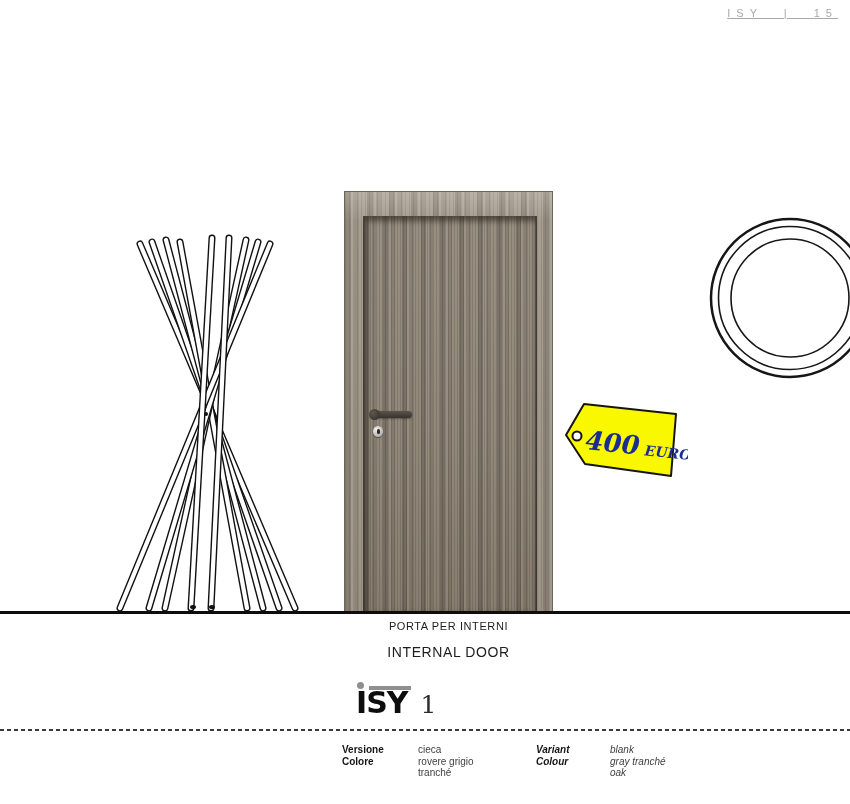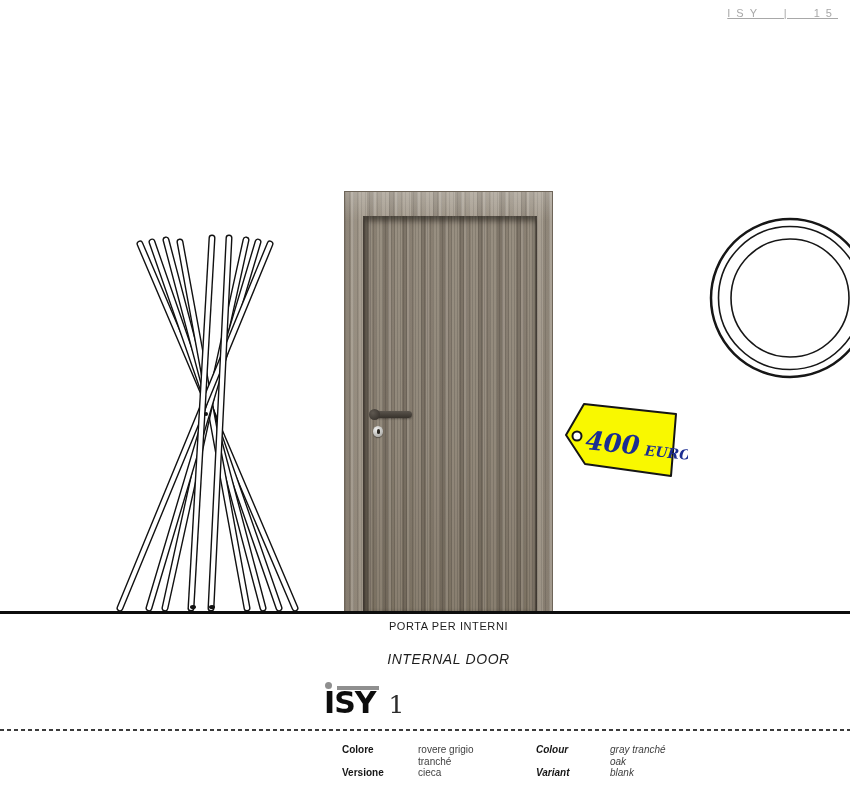--- a/index.html
+++ b/index.html
@@ -61,23 +61,23 @@
     font-family:"DejaVu Serif",serif;font-style:italic;font-weight:bold;
     fill:#1b2d91;
   }
   
   .mirror{position:absolute;left:700px;top:208px;}
   
   .floor-line{position:absolute;left:0;top:611px;width:850px;height:3px;background:#0d0d0d;}
   
   .caption{position:absolute;left:324px;top:620px;width:249px;text-align:center;color:#1d1d1d;}
   .caption .it{font-size:11px;letter-spacing:0.6px;}
-  .caption .en{font-size:14px;font-style:italic;letter-spacing:0.6px;margin-top:19px;}
+  .caption .en{font-size:14px;letter-spacing:0.6px;margin-top:12px;}
   
-  .title-block{position:absolute;left:324px;top:684px;height:34px;display:flex;align-items:flex-end;}
+  .title-block{position:absolute;left:356px;top:684px;height:34px;display:flex;align-items:flex-end;}
   .wordmark{
     position:relative;display:inline-block;
     font-family:"DejaVu Sans",sans-serif;font-weight:900;font-size:30px;line-height:30px;
     letter-spacing:-1px;color:#0d0d0d;
   }
   .wordmark .dot{
     position:absolute;left:1px;top:-6px;width:7px;height:7px;border-radius:50%;background:#8f8f8f;
   }
   .wordmark .bar{
     position:absolute;left:13px;top:-2px;width:42px;height:4px;background:#8f8f8f;
@@ -166,26 +166,26 @@
     <span class="bar"></span>
     <span>ISY</span>
   </span>
   <span class="model">1</span>
 </div>
 
 <div class="dotted-divider"></div>
 
 <div class="specs">
   <div class="spec-row">
+    <div class="lbl it">Versione</div>
+    <div class="val it">cieca</div>
+    <div class="lbl en">Variant</div>
+    <div class="val en">blank</div>
+  </div>
+  <div class="spec-row">
     <div class="lbl it">Colore</div>
     <div class="val it">rovere grigio
 tranché</div>
     <div class="lbl en">Colour</div>
     <div class="val en">gray tranché
 oak</div>
   </div>
-  <div class="spec-row">
-    <div class="lbl it">Versione</div>
-    <div class="val it">cieca</div>
-    <div class="lbl en">Variant</div>
-    <div class="val en">blank</div>
-  </div>
 </div>
 
 </body></html>

